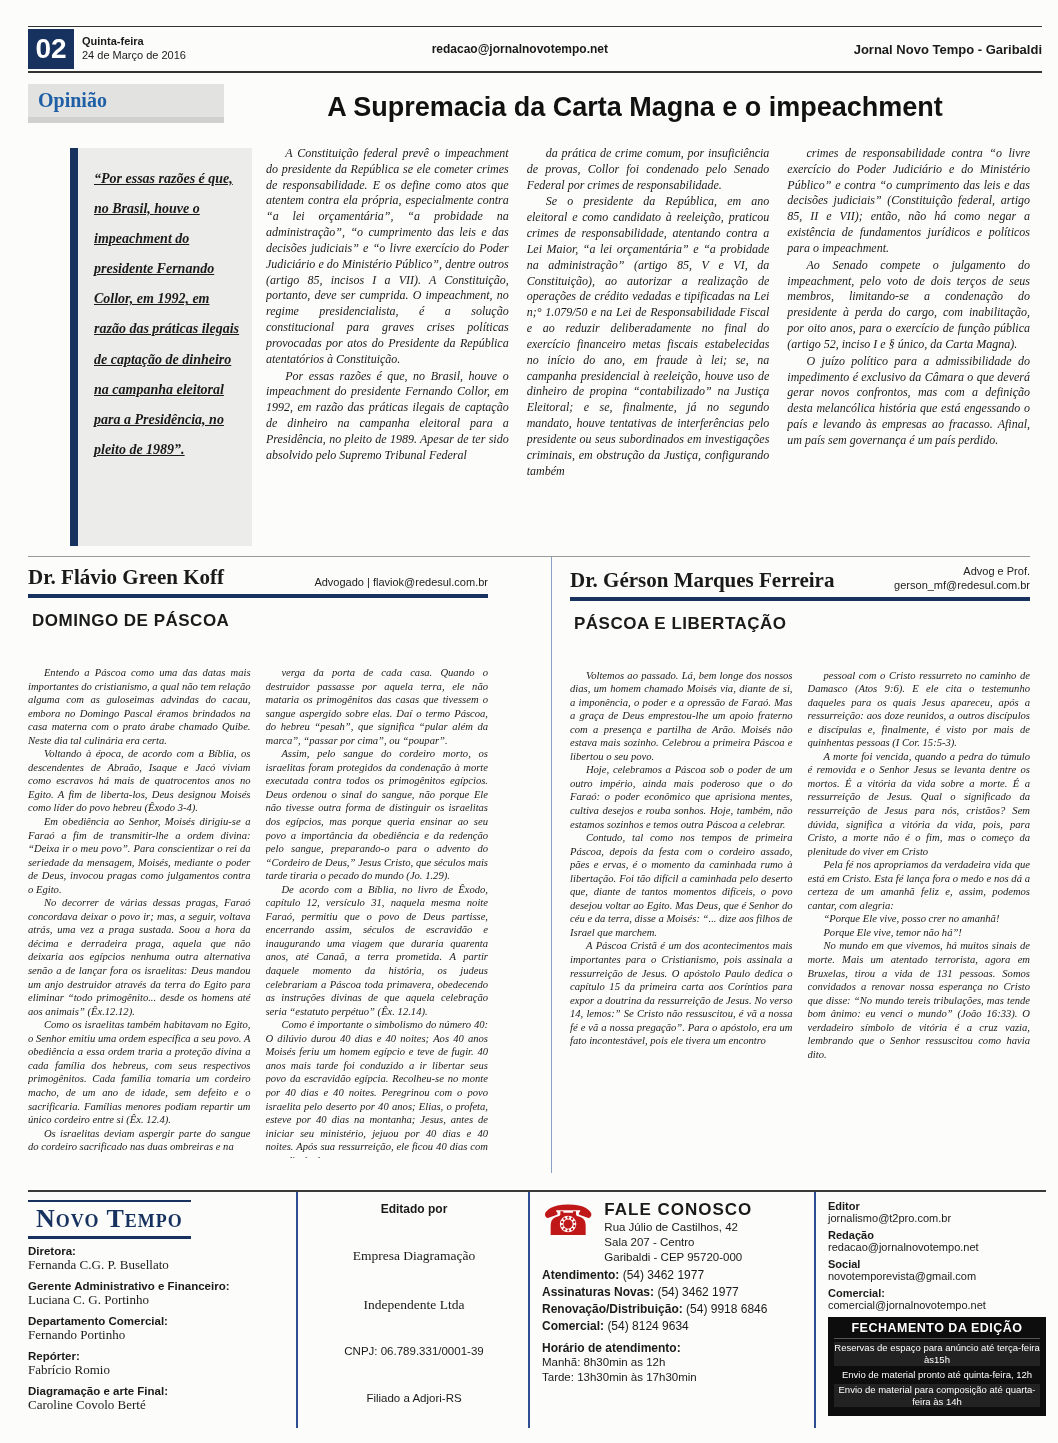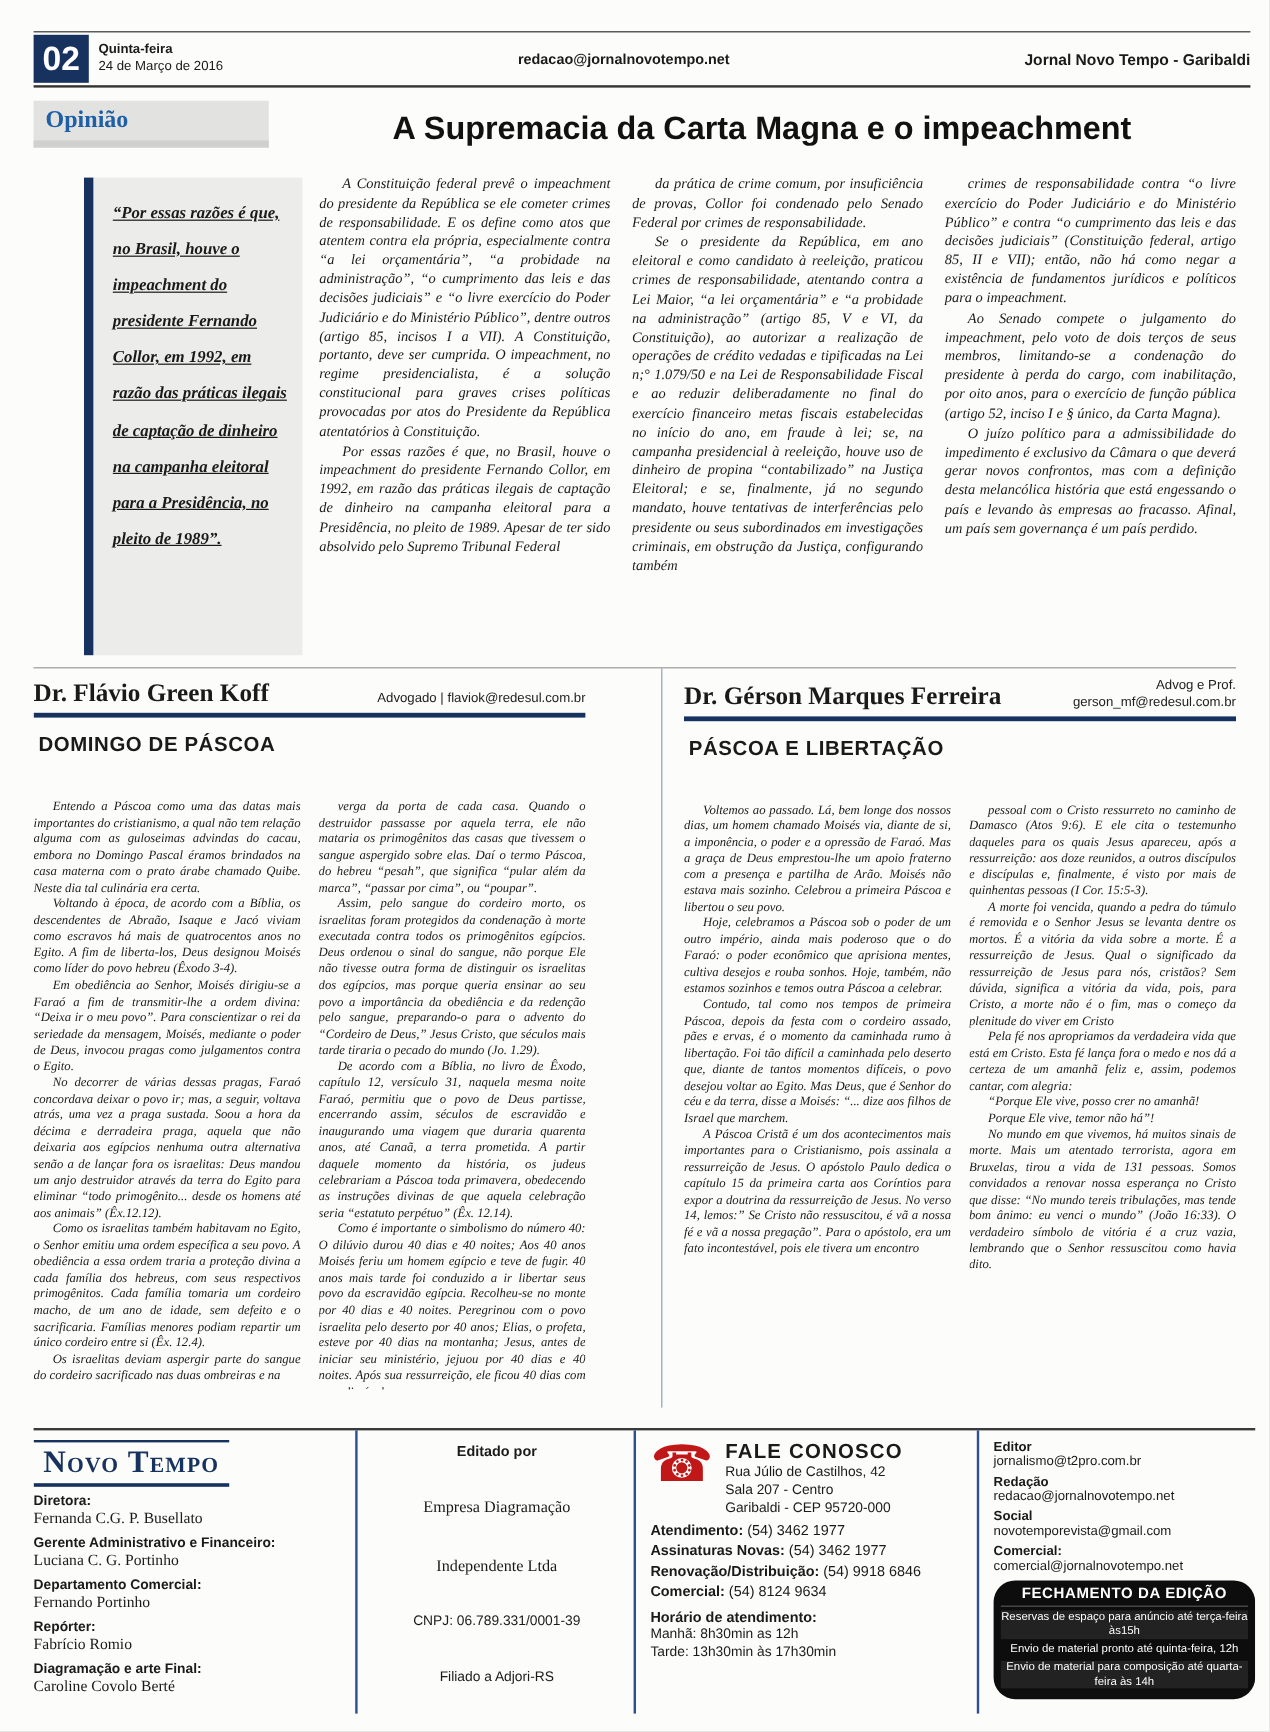--- a/index.html
+++ b/index.html
@@ -79,21 +79,21 @@
   .contact-title{font-family:"Liberation Sans",sans-serif;font-weight:bold;font-size:17px;letter-spacing:1px;}
   .address p{margin:0;font-family:"Liberation Sans",sans-serif;font-size:11.5px;line-height:1.3;}
   .phone-line{font-family:"Liberation Sans",sans-serif;font-size:12px;margin-top:3px;}
   .phone-line .lbl{font-weight:bold;}
   .hours-label{font-family:"Liberation Sans",sans-serif;font-weight:bold;font-size:12px;margin-top:8px;}
   .hours p{margin:0;font-family:"Liberation Sans",sans-serif;font-size:11.5px;line-height:1.3;}
 
   .email-entry{margin-bottom:5px;}
   .email-label{font-family:"Liberation Sans",sans-serif;font-weight:bold;font-size:11px;}
   .email-value{font-family:"Liberation Sans",sans-serif;font-size:11px;cursor:pointer;}
-  .closing-box{background:#0d0d0d;color:#fff;margin-top:6px;padding:4px 6px 6px;border-radius:18px;}
+  .closing-box{background:#0d0d0d;color:#fff;margin-top:6px;padding:4px 6px 6px;}
   .closing-title{font-family:"Liberation Sans",sans-serif;font-weight:bold;font-size:12.5px;text-align:center;
                  border-bottom:1px solid #555;padding-bottom:3px;margin-bottom:3px;letter-spacing:.5px;}
   .closing-box p{margin:0 0 3px;font-family:"Liberation Sans",sans-serif;font-size:9.5px;text-align:center;line-height:1.25;}
   .closing-box p:nth-child(odd){background:#222;}
 </style>
 </head>
 <body>
 
 <div class="page">
 

